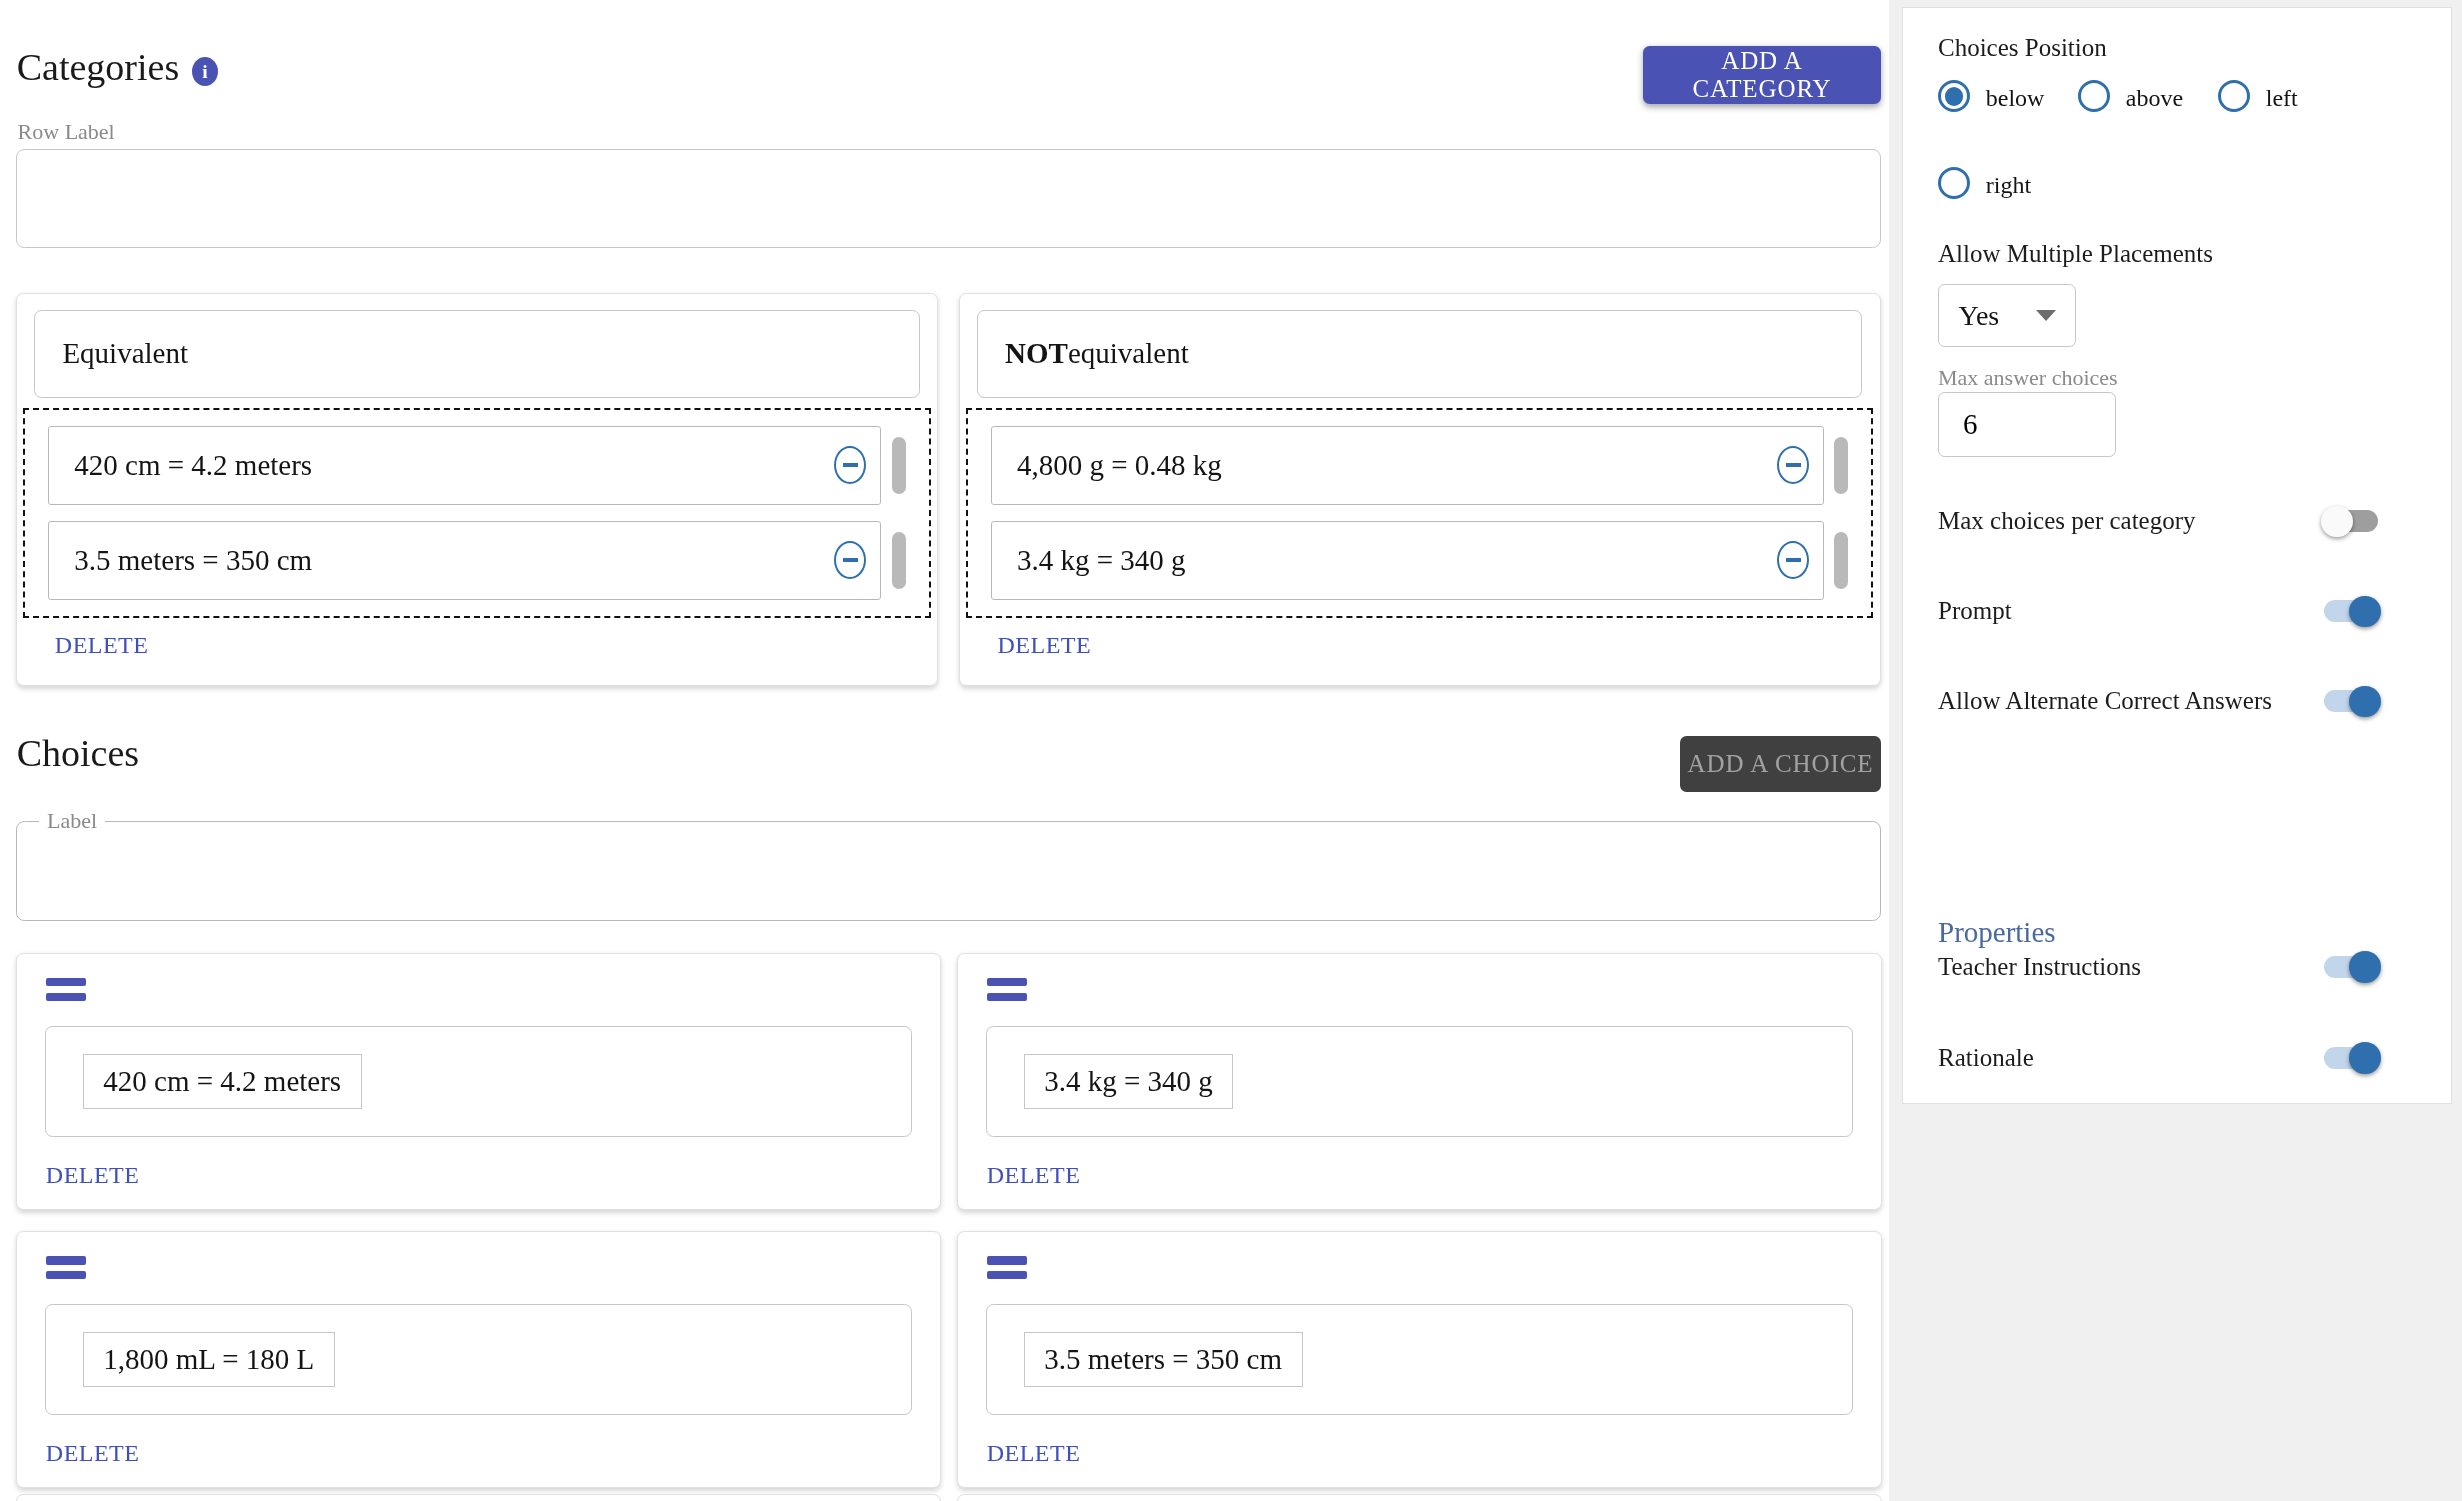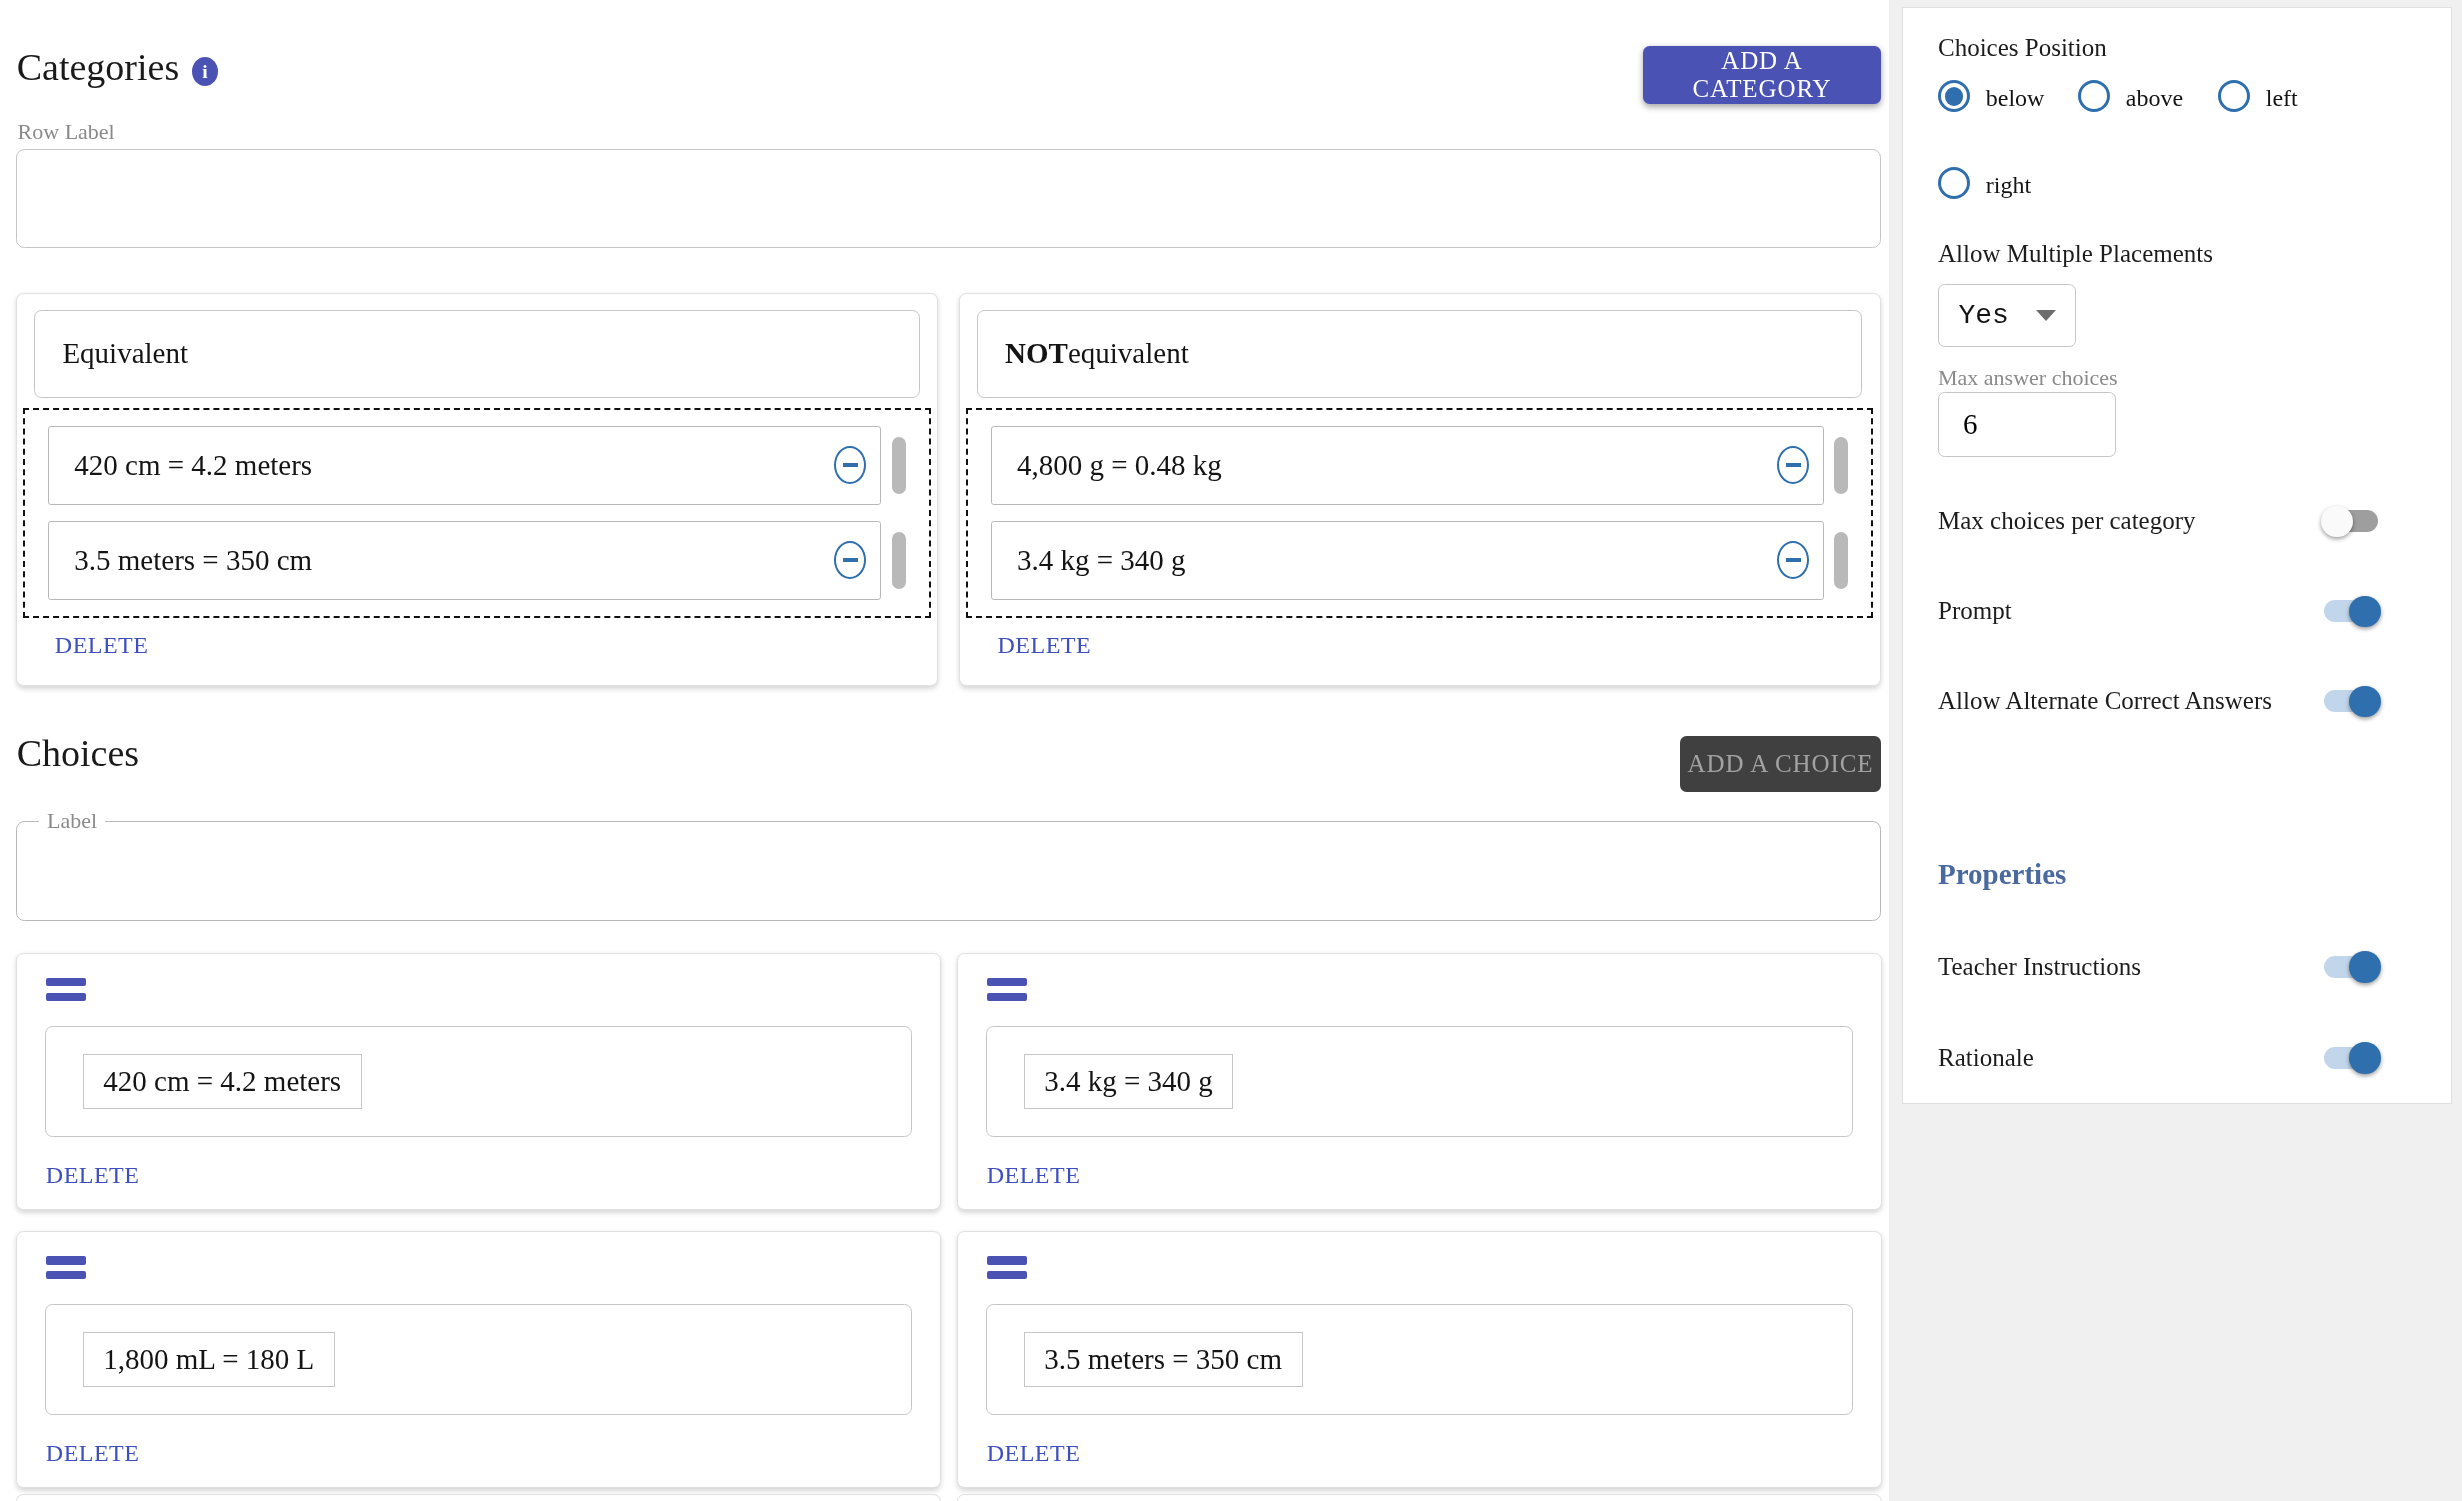--- a/index.html
+++ b/index.html
@@ -71,37 +71,37 @@
   .radio-row2{top:159px;}
   .radio-item{display:flex;align-items:flex-end;gap:15.8px;width:140px;cursor:pointer;}
   .radio-item:last-child{width:auto;}
   .radio-circle{width:32px;height:32px;border:3.7px solid var(--blue);border-radius:50%;
     box-sizing:border-box;position:relative;flex:none;background:#fff;}
   .radio-circle.checked::after{content:"";position:absolute;inset:3.7px;background:var(--blue);border-radius:50%;}
   .radio-label{font-size:24px;}
   .sb-amp-label{position:absolute;left:35px;top:232px;}
   .select-yes{position:absolute;left:35px;top:276px;width:138px;height:63px;border:0.9px solid #c6c6c6;
     border-radius:6.5px;display:flex;align-items:center;justify-content:space-between;
-    padding:0 19.5px;box-sizing:border-box;font-size:28px;background:#fff;cursor:pointer;font-family:Liberation Mono, monospace;}
+    padding:0 19.5px;box-sizing:border-box;font-size:28px;background:#fff;cursor:pointer;}
   .select-arrow{width:0;height:0;border-left:10.2px solid transparent;border-right:10.2px solid transparent;
     border-top:11px solid #6d6d6d;}
   .sb-max-label{position:absolute;left:35px;top:357px;font-size:22px;color:#8a8a8a;}
   .num-input{position:absolute;left:35px;top:384px;width:178px;height:65px;border:0.9px solid #c6c6c6;
     border-radius:6.5px;box-sizing:border-box;font:inherit;font-size:29px;padding:0 24px;background:#fff;}
   .toggle-rows{position:absolute;left:35px;top:468px;width:443px;}
   .prop-rows{position:absolute;left:35px;top:913px;width:443px;}
   .toggle-row{height:90px;display:flex;align-items:center;justify-content:space-between;}
   .prop-rows .toggle-row{height:91px;}
   .switch{position:relative;width:54px;height:22px;flex:none;margin-right:2.8px;cursor:pointer;}
   .switch .track{position:absolute;inset:0;border-radius:11px;background:#9e9e9e;}
   .switch .thumb{position:absolute;top:-4.6px;left:-2.8px;width:31.5px;height:31.5px;border-radius:50%;
     background:#fafafa;box-shadow:0 1.9px 4.6px rgba(0,0,0,.4);}
   .switch.on .track{background:#c2d6eb;}
   .switch.on .thumb{left:25px;background:var(--blue);}
-  .prop-heading{position:absolute;left:35px;top:850px;font-size:29px;font-weight:bold;color:var(--prophead);}
+  .prop-heading{position:absolute;left:35px;top:908px;font-size:29px;font-weight:normal;color:var(--prophead);}
 </style>
 </head>
 <body>
 
 <div class="canvas" style="--indigo: #4a53b4; --blue: #2f6fae; --delete: #3e4fbe; --prophead: #4a699e;">
   <div class="main">
 
     <div class="h1 h-categories">Categories</div>
     <span class="info-icon">i</span>
     <button class="btn btn-add-category">ADD A CATEGORY</button>

